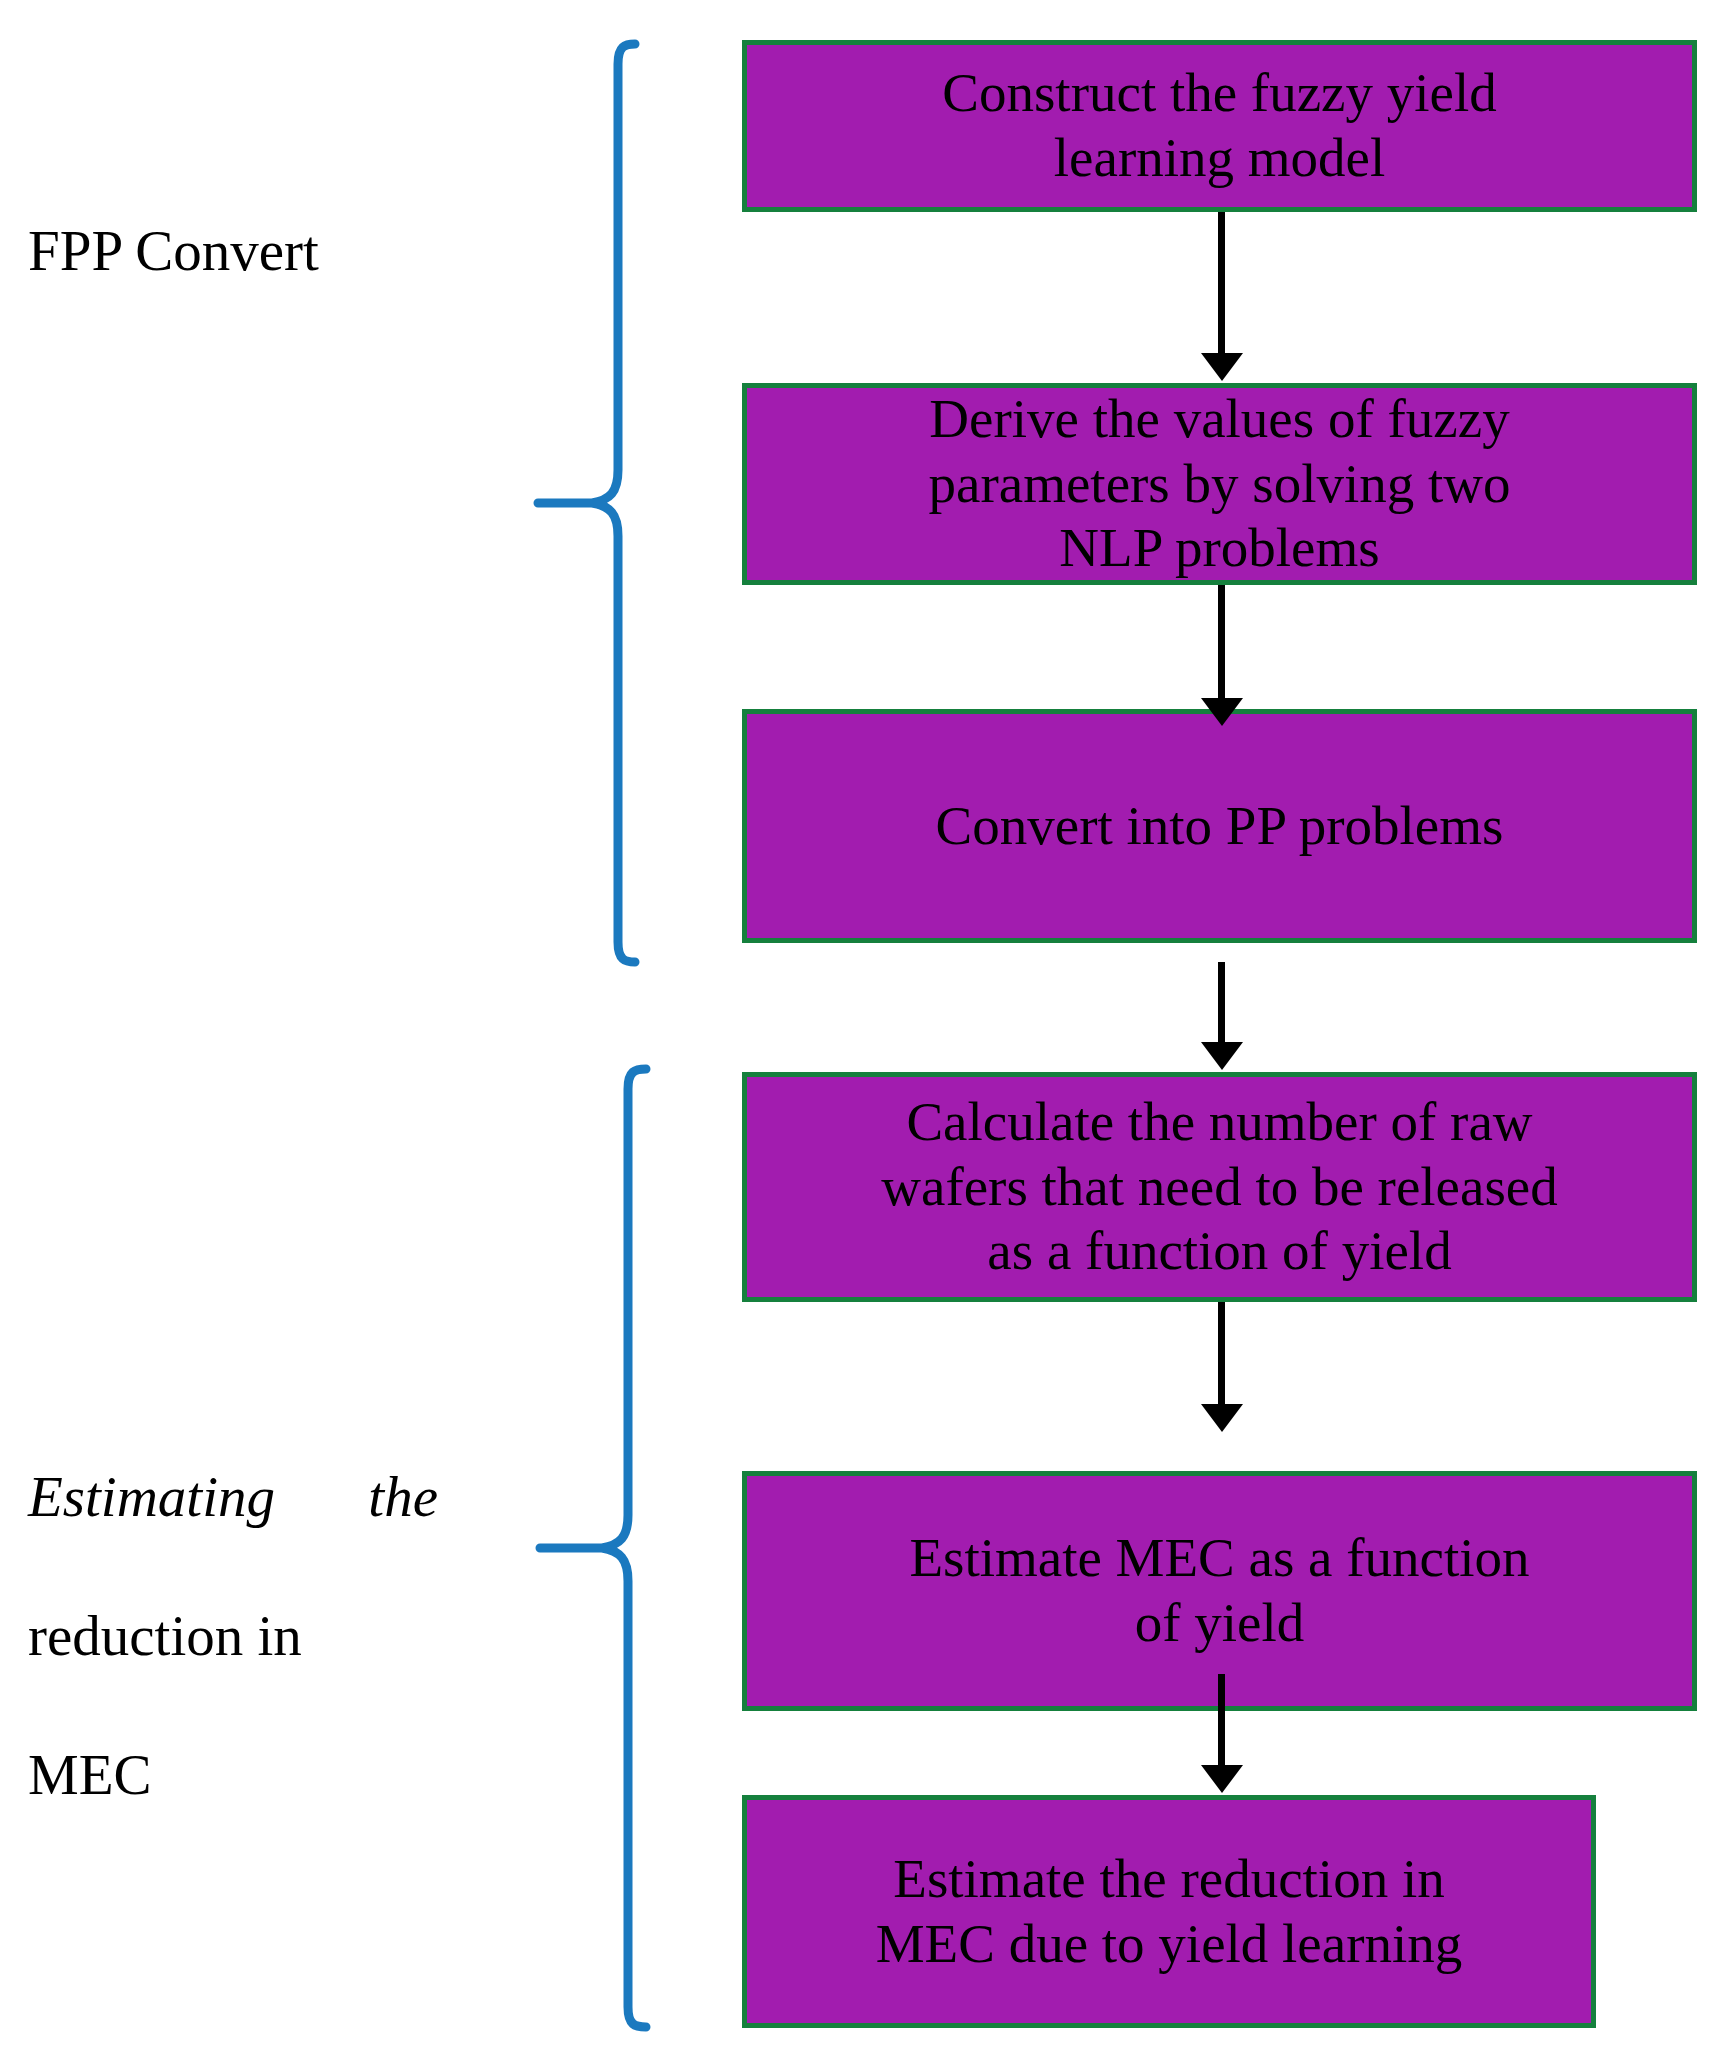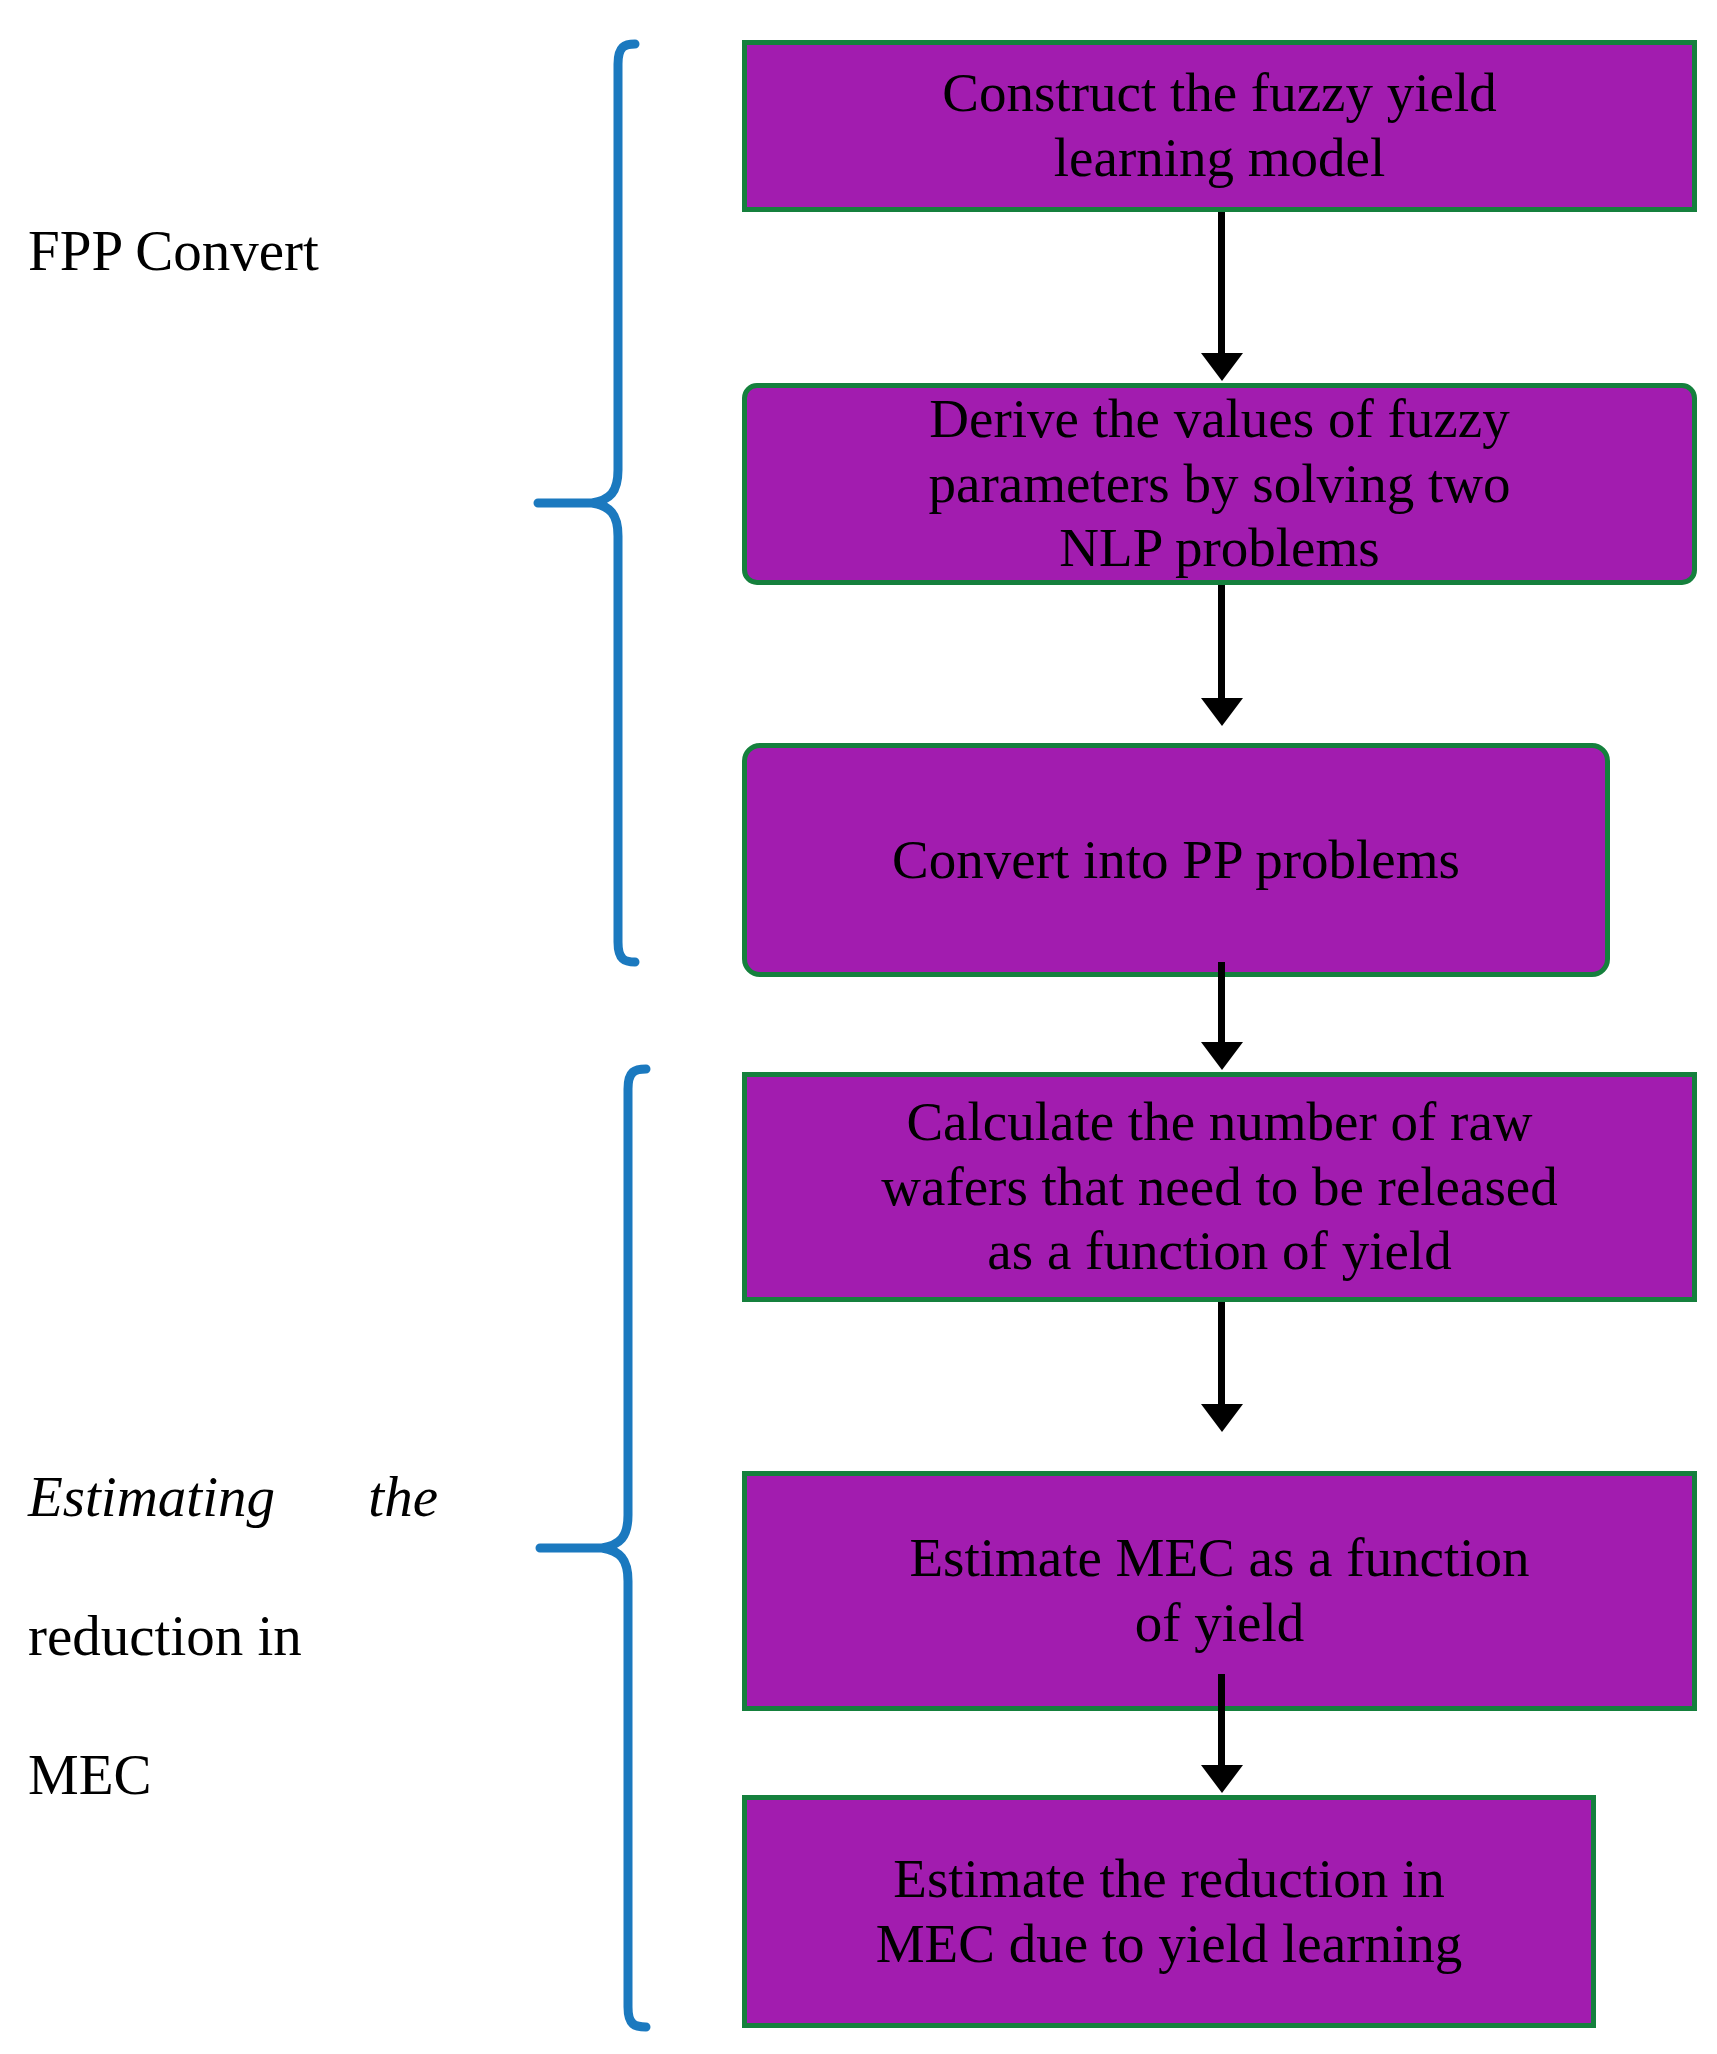--- a/index.html
+++ b/index.html
@@ -133,27 +133,27 @@
              C 90 496, 98 504, 98 526
              L 98 952
              C 98 970, 105 972, 116 972"></path>
   </svg>
 
   <div class="node" style="left:742px; top:40px; width:955px; height:172px;">
     <span class="txt">Construct the fuzzy yield
 learning model</span>
   </div>
 
-  <div class="node" style="left:742px; top:383px; width:955px; height:202px;border-radius:15px;">
+  <div class="node" style="left:742px; top:383px; width:955px; height:202px;">
     <span class="txt">Derive the values of fuzzy
 parameters by solving two
 NLP problems</span>
   </div>
 
-  <div class="node" style="left:742px; top:743px; width:868px; height:234px;border-radius:18px;">
+  <div class="node" style="left:742px; top:709px; width:955px; height:234px;">
     <span class="txt">Convert into PP problems</span>
   </div>
 
   <div class="node" style="left:742px; top:1072px; width:955px; height:230px;">
     <span class="txt">Calculate the number of raw
 wafers that need to be released
 as a function of yield</span>
   </div>
 
   <div class="node" style="left:742px; top:1434px; width:955px; height:240px;margin-top:37px;">

